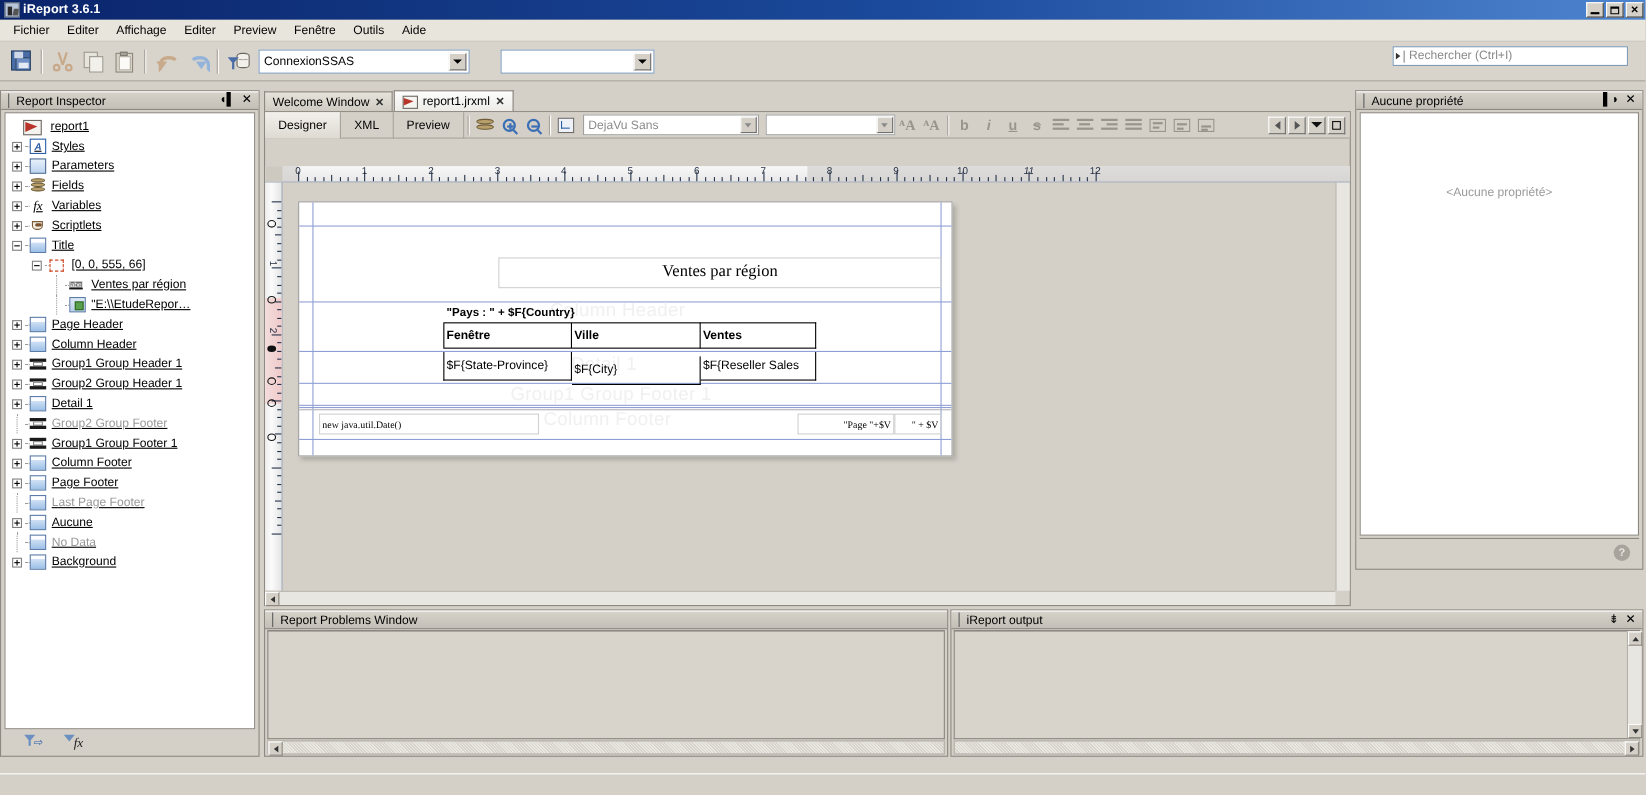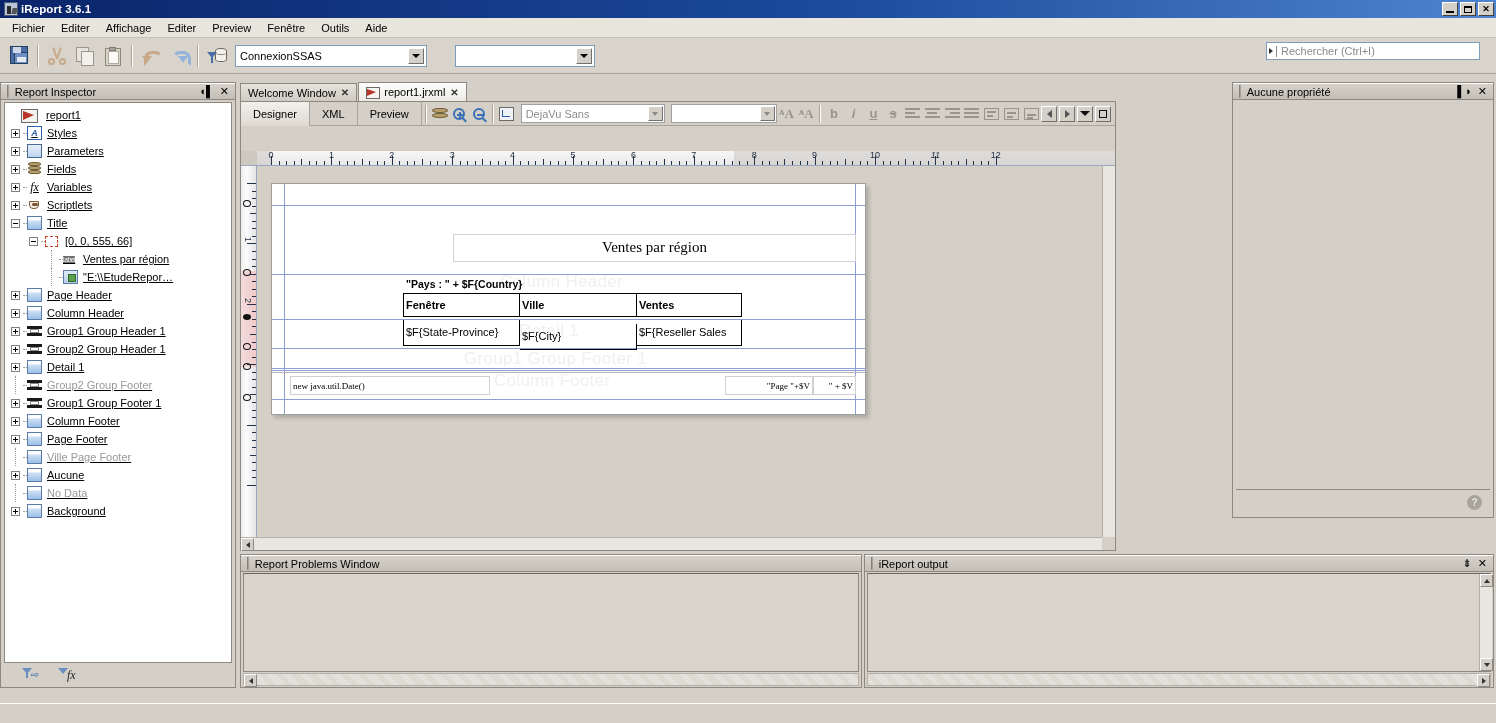--- a/index.html
+++ b/index.html
@@ -181,21 +181,21 @@
     position:absolute; left:3px; right:3px; bottom:2px; height:20px;
     display:flex; align-items:center; gap:16px; padding-left:18px;
   }
   .foot-ic { width:20px; height:16px; position:relative; }
   .foot-ic .fun { position:absolute; left:0; top:1px; border-top:6px solid #6a8fc0; border-left:5px solid transparent; border-right:5px solid transparent; }
   .foot-ic .stem { position:absolute; left:4px; top:6px; width:2px; height:5px; background:#6a8fc0; }
   .foot-ic .arr { position:absolute; left:8px; top:2px; font-size:10px; color:#2c5fa8; }
   .foot-ic .fx { position:absolute; left:9px; top:1px; font-style:italic; font-family:"Liberation Serif",serif; font-size:12px; color:#222; }
 
   
-  .editor { position: absolute; left: 240px; top: 82px; width: 876px; height: 469px; }
+  .editor { position: absolute; left: 240px; top: 82px; width: 988px; height: 469px; }
   .tabs { height: 19px; display: flex; align-items: flex-end; background: #d4d0c8; }
   .tab {
     height: 18px; display:flex; align-items:center; gap:5px; padding: 0 7px;
     background: linear-gradient(to bottom,#e6e3db,#cfcbc2);
     border: 1px solid #8d8880; border-bottom: none; font-size: 11px; margin-right:1px;
   }
   .tab.active { background: linear-gradient(to bottom,#fdfdfd,#ecebe6); height:19px; }
   .tab .x { font-size:10px; color:#333; font-weight:bold; }
   .tab .ti { width:13px; height:11px; position:relative; }
   .tab .ti:before { content:""; position:absolute; left:0; top:0; width:12px; height:10px; background:#f6f4f0; border:1px solid #6d6a64; }
@@ -564,21 +564,21 @@
             <span class="exp plus"></span>
             <span style="width:4px;flex:0 0 auto;border-top:1px dotted #9a9a9a;align-self:center;"></span>
             <span class="ico ico-band"></span>
             <span class="lbl">Page Footer</span>
           </div>
           <div class="trow">
             <span style="width:2px;flex:0 0 auto;"></span>
             <span class="dots"></span>
             <span style="width:4px;flex:0 0 auto;border-top:1px dotted #9a9a9a;align-self:center;"></span>
             <span class="ico ico-band"></span>
-            <span class="lbl dim">Ville Page Footer</span>
+            <span class="lbl dim">Last Page Footer</span>
           </div>
           <div class="trow">
             <span style="width:2px;flex:0 0 auto;"></span>
             <span class="exp plus"></span>
             <span style="width:4px;flex:0 0 auto;border-top:1px dotted #9a9a9a;align-self:center;"></span>
             <span class="ico ico-band"></span>
             <span class="lbl">Aucune</span>
           </div>
           <div class="trow">
             <span style="width:2px;flex:0 0 auto;"></span>
@@ -968,20 +968,23 @@
 
   <div class="props">
     <div class="panel-head">
       <span class="grip">⎮</span>
       <span class="ttl">Aucune propriété</span>
       <span class="acts">
         <span>▌◗</span>
         <span>✕</span>
       </span>
     </div>
+    <div class="body">
+      <div class="empty-msg">&lt;Aucune propriété&gt;</div>
+    </div>
     <div class="foot">
       <div class="help-btn">?</div>
     </div>
   </div>
 
   <div class="probs">
     <div class="panel-head">
       <span class="grip">⎮</span>
       <span class="ttl">Report Problems Window</span>
     </div>

